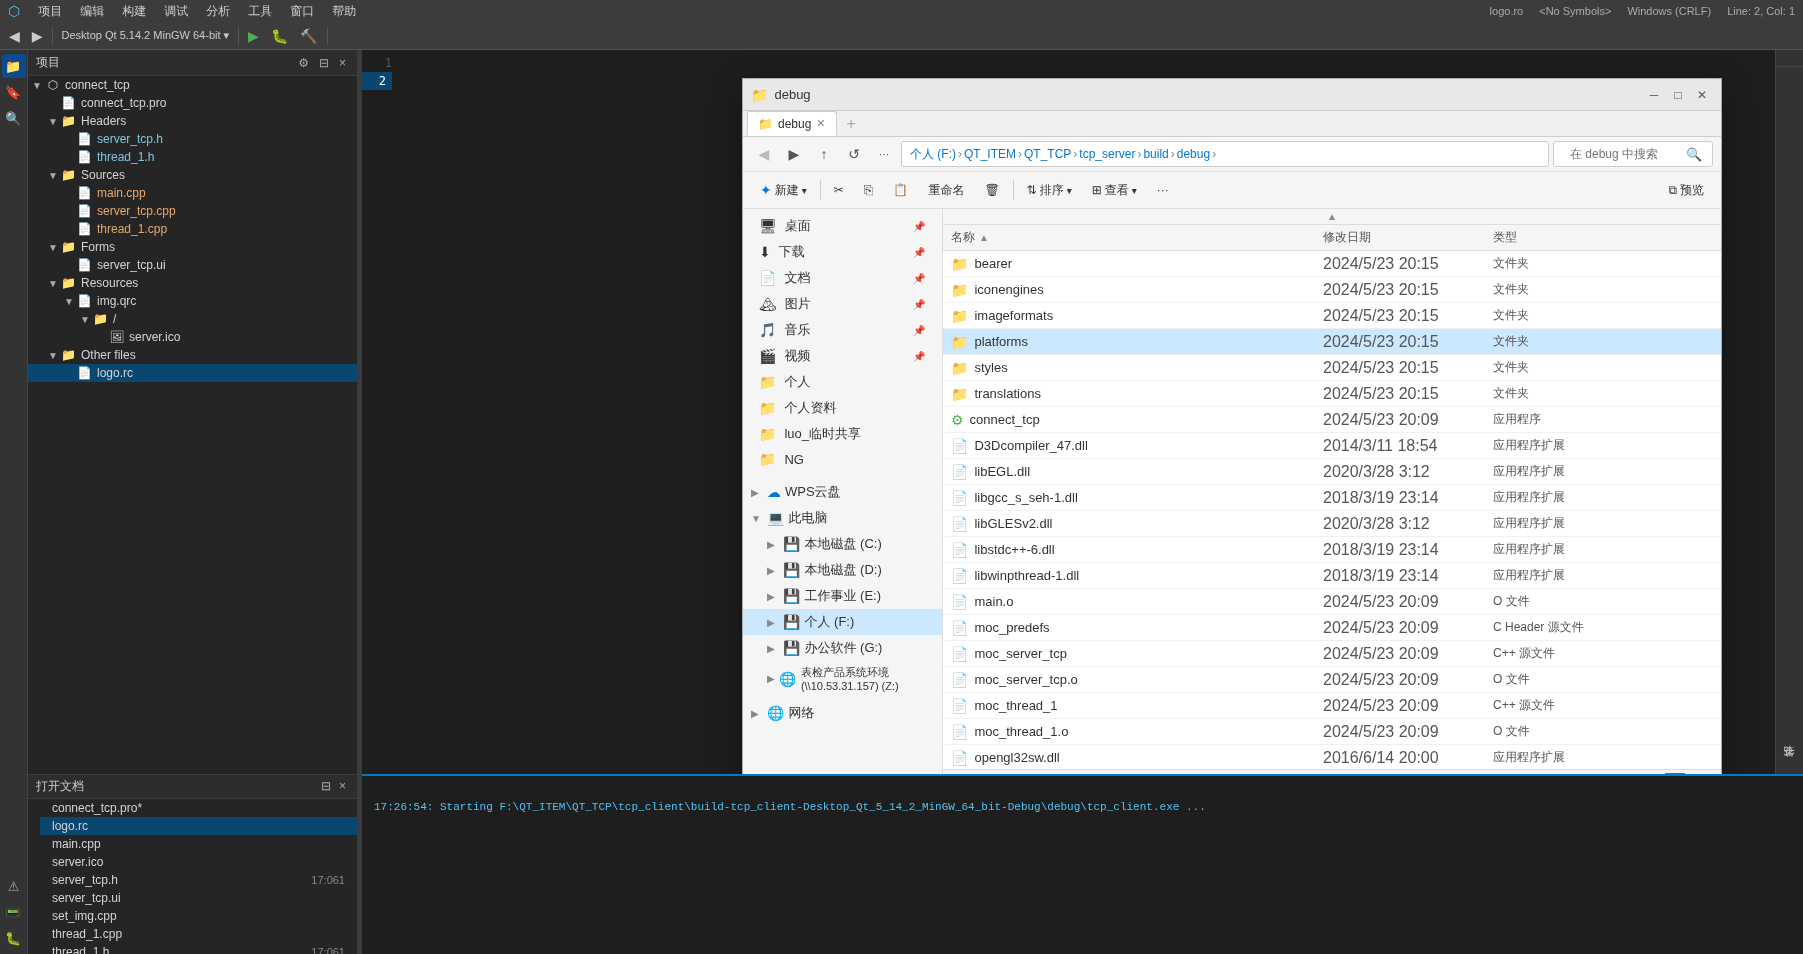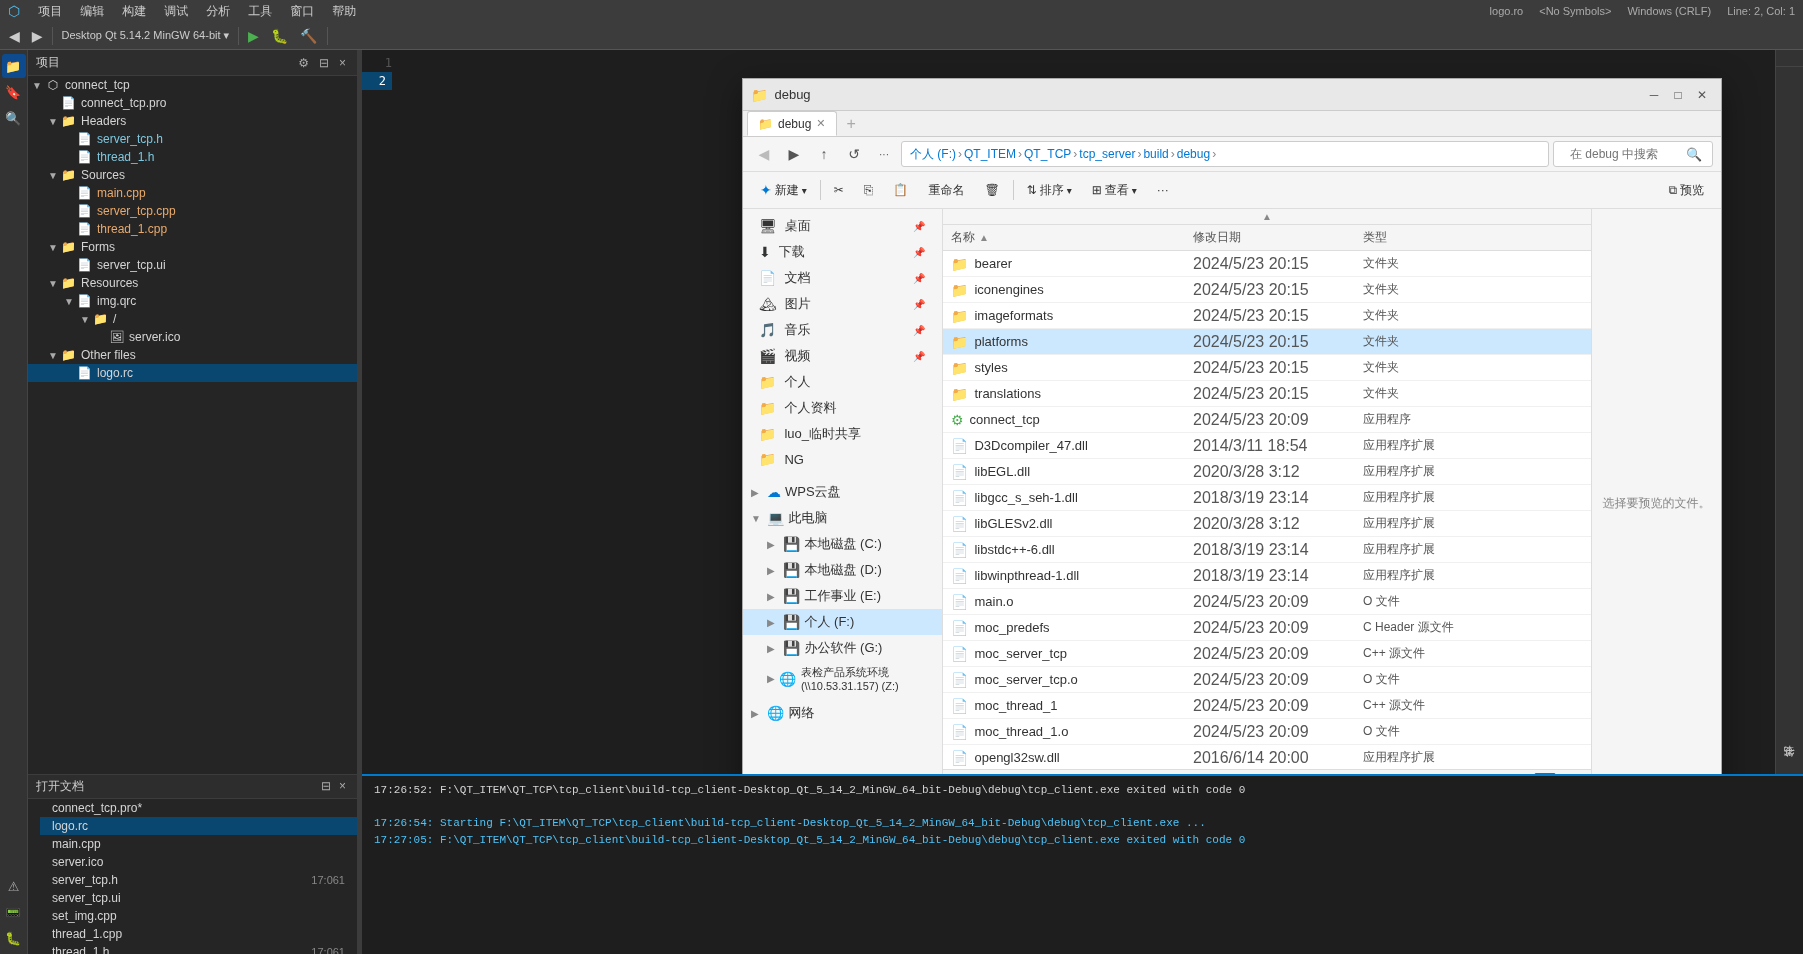--- a/index.html
+++ b/index.html
@@ -1164,41 +1164,36 @@
 
               <div class="fm-status-bar">
 
                 <div class="fm-view-controls">
                   <button class="fm-view-btn active">☰</button>
                   <button class="fm-view-btn">⊞</button>
                 </div>
               </div>
             </div>
 
-            <div class="fm-preview-panel">
-              <span class="fm-preview-text">选择要预览的文件。</span>
-            </div>
 
           </div>
         </div>
 
         <div style="position:absolute;right:0;top:0;bottom:0;width:28px;background:#333;display:flex;flex-direction:column;align-items:center;border-left:1px solid #444;z-index:5;">
           <div style="writing-mode:vertical-rl;transform:rotate(180deg);color:#ccc;font-size:11px;padding:8px 0;cursor:pointer;">大纲</div>
           <div style="width:100%;height:1px;background:#444;"></div>
           <div style="writing-mode:vertical-rl;transform:rotate(180deg);color:#ccc;font-size:11px;padding:8px 0;cursor:pointer;margin-top:auto;">书签</div>
         </div>
 
       </div>
 
       <div class="bottom-output">
         <div class="output-content">
-          <div class="output-line">17:26:52: F:\QT_ITEM\QT_TCP\tcp_client\build-tcp_client-Desktop_Qt_5_14_2_MinGW_64_bit-Debug\debug\tcp_client.exe exited with code 0</div>
           <div class="output-line">&nbsp;</div>
           <div class="output-line blue">17:26:54: Starting F:\QT_ITEM\QT_TCP\tcp_client\build-tcp_client-Desktop_Qt_5_14_2_MinGW_64_bit-Debug\debug\tcp_client.exe ...</div>
-          <div class="output-line blue">17:27:05: F:\QT_ITEM\QT_TCP\tcp_client\build-tcp_client-Desktop_Qt_5_14_2_MinGW_64_bit-Debug\debug\tcp_client.exe exited with code 0</div>
         </div>
       </div>
 
     </div>
 
   </div>
 
 </div>
 
 </body></html>

